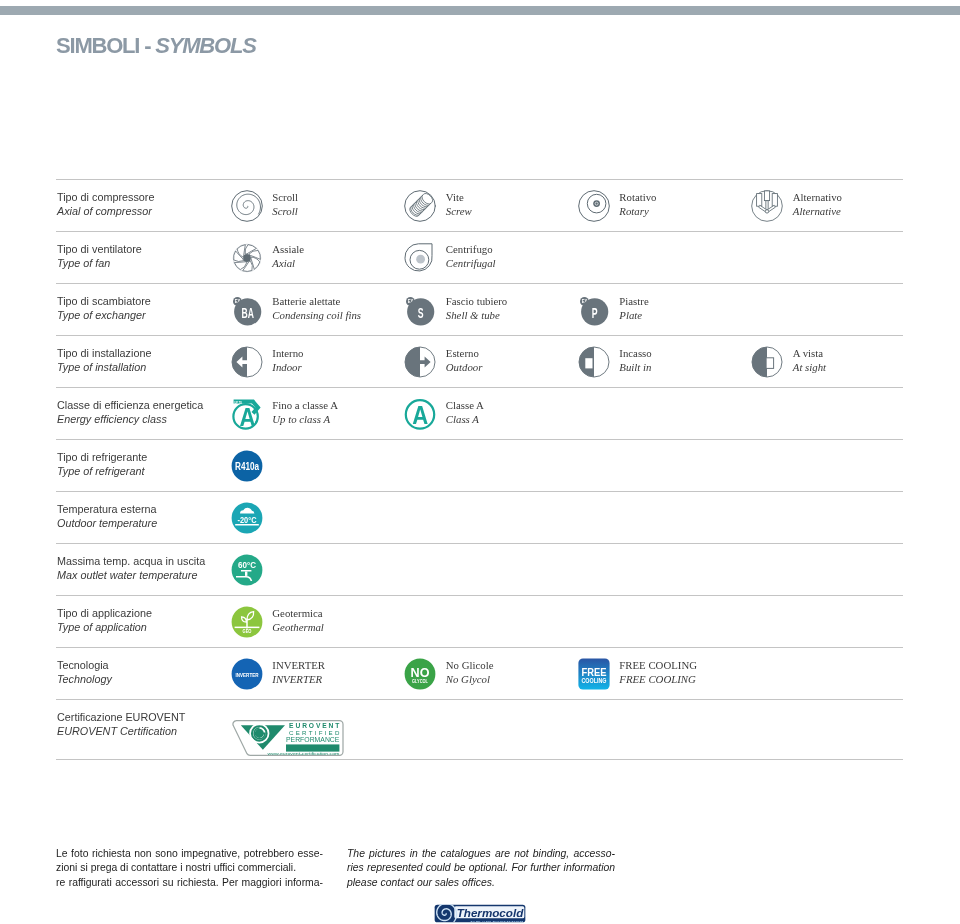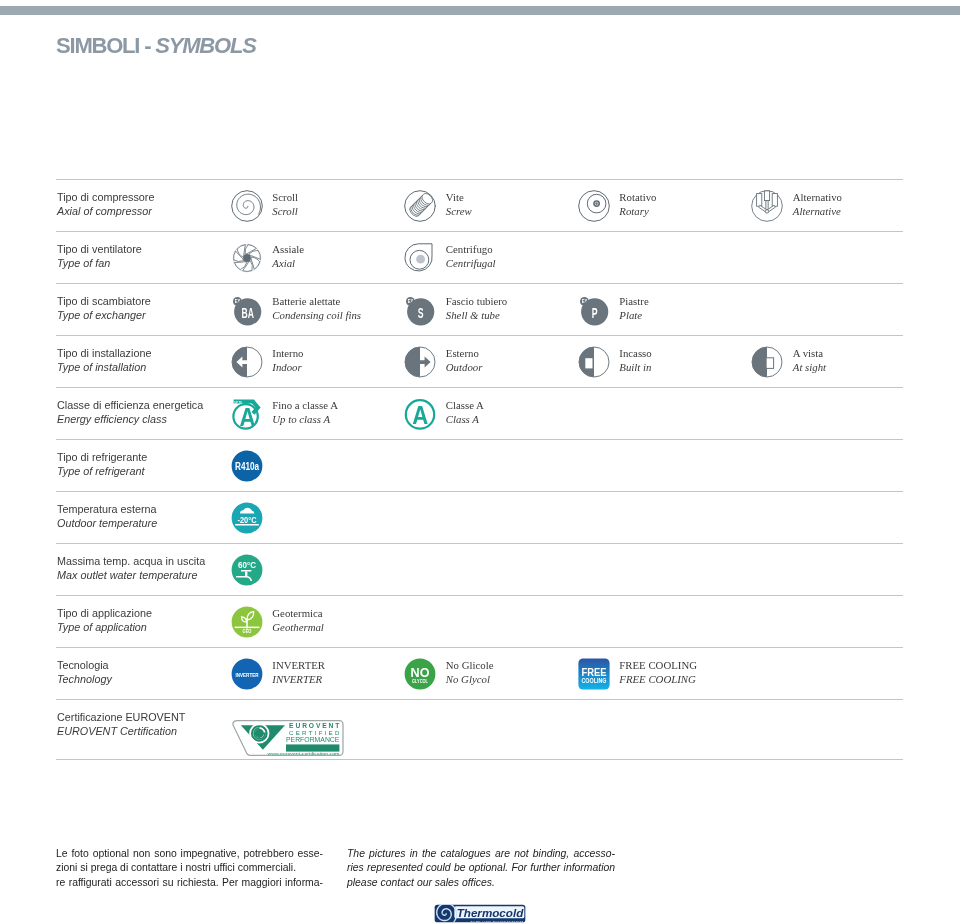--- a/index.html
+++ b/index.html
@@ -418,21 +418,21 @@
   <text x="120" y="17" font-family="'Liberation Sans',sans-serif" font-weight="700" font-size="13" fill="#1f8a6c" textLength="98" lengthAdjust="spacing">EUROVENT</text>
   <text x="120" y="31" font-family="'Liberation Sans',sans-serif" font-weight="400" font-size="12" fill="#1f8a6c" textLength="98" lengthAdjust="spacing">CERTIFIED</text>
   <text x="114" y="45.5" font-family="'Liberation Sans',sans-serif" font-weight="400" font-size="14" fill="#1f8a6c" textLength="104" lengthAdjust="spacingAndGlyphs">PERFORMANCE</text>
   <text x="78" y="71" font-family="'Liberation Sans',sans-serif" font-weight="400" font-size="7.4" fill="#1f8a6c" textLength="140" lengthAdjust="spacingAndGlyphs">www.eurovent-certification.com</text>
   </svg></span>
       </div>
     </div>
   </div>
 
 <div class="foot l" id="footl">
-    <div class="fl">Le foto optional non sono impegnative, potrebbero esse-</div>
+    <div class="fl">Le foto richiesta non sono impegnative, potrebbero esse-</div>
     <div class="fl last">zioni si prega di contattare i nostri uffici commerciali.</div>
     <div class="fl">re raffigurati accessori su richiesta. Per maggiori informa-</div>
   </div>
 <div class="foot r" id="footr">
     <div class="fl">The pictures in the catalogues are not binding, accesso-</div>
     <div class="fl">ries represented could be optional. For further information</div>
     <div class="fl last">please contact our sales offices.</div>
   </div>
 
 <div class="logo" id="brandlogo"><svg width="92" height="19" viewBox="0 0 276 57">

